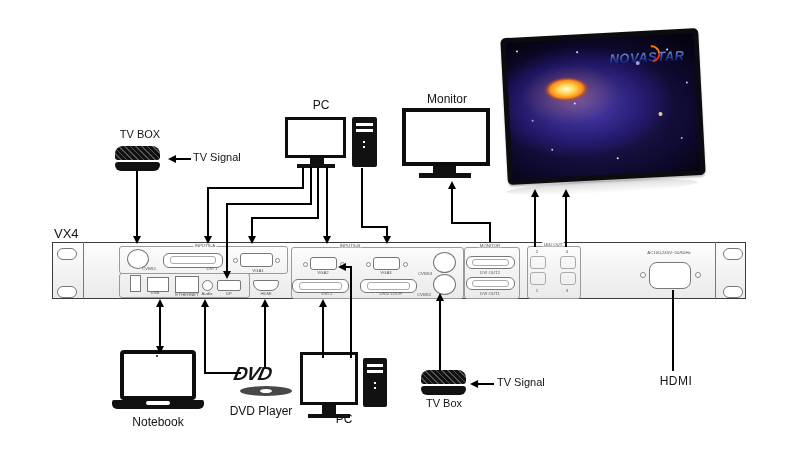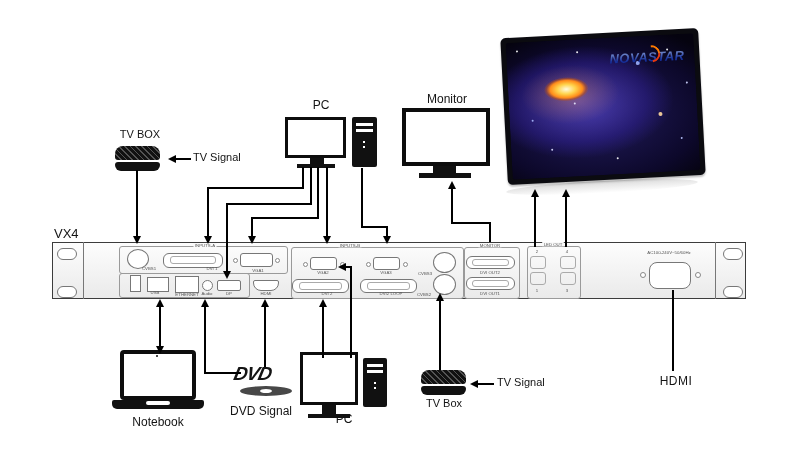--- a/index.html
+++ b/index.html
@@ -237,21 +237,21 @@
   </div>
   <div class="blk" style="left:112px;top:400px;width:92px;height:9px;border-radius:2px 2px 5px 5px;">
     <div class="abs" style="left:34px;top:1px;width:24px;height:4px;background:#fff;border-radius:2px;"></div>
   </div>
   <div class="cl" style="left:158px;top:415px;font-size:12px;">Notebook</div>
 
   <div class="lbl" style="left:234px;top:363px;font-size:19px;font-weight:900;font-style:italic;letter-spacing:-1px;transform:skewX(-12deg);color:#141414;">DVD</div>
   <div class="abs" style="left:240px;top:386px;width:52px;height:10px;background:#484848;border-radius:50%;">
     <div class="abs" style="left:20px;top:3px;width:12px;height:4px;background:#fff;border-radius:50%;"></div>
   </div>
-  <div class="cl bold" style="left:261px;top:404px;font-size:12px;">DVD Signal</div>
+  <div class="cl bold" style="left:261px;top:404px;font-size:12px;">DVD Player</div>
 
   <div class="mon" style="left:300px;top:352px;width:52px;height:47px;"></div>
   <div class="blk" style="left:322px;top:405px;width:14px;height:9px;"></div>
   <div class="blk" style="left:308px;top:414px;width:42px;height:4px;"></div>
   <div class="blk" style="left:363px;top:358px;width:24px;height:49px;border-radius:2px;">
     <div class="abs" style="left:4px;top:6px;width:16px;height:3px;background:#fff;"></div>
     <div class="abs" style="left:4px;top:12px;width:16px;height:3px;background:#fff;"></div>
     <div class="abs" style="left:11px;top:24px;width:2px;height:2px;background:#fff;"></div>
     <div class="abs" style="left:11px;top:29px;width:2px;height:2px;background:#fff;"></div>
   </div>

